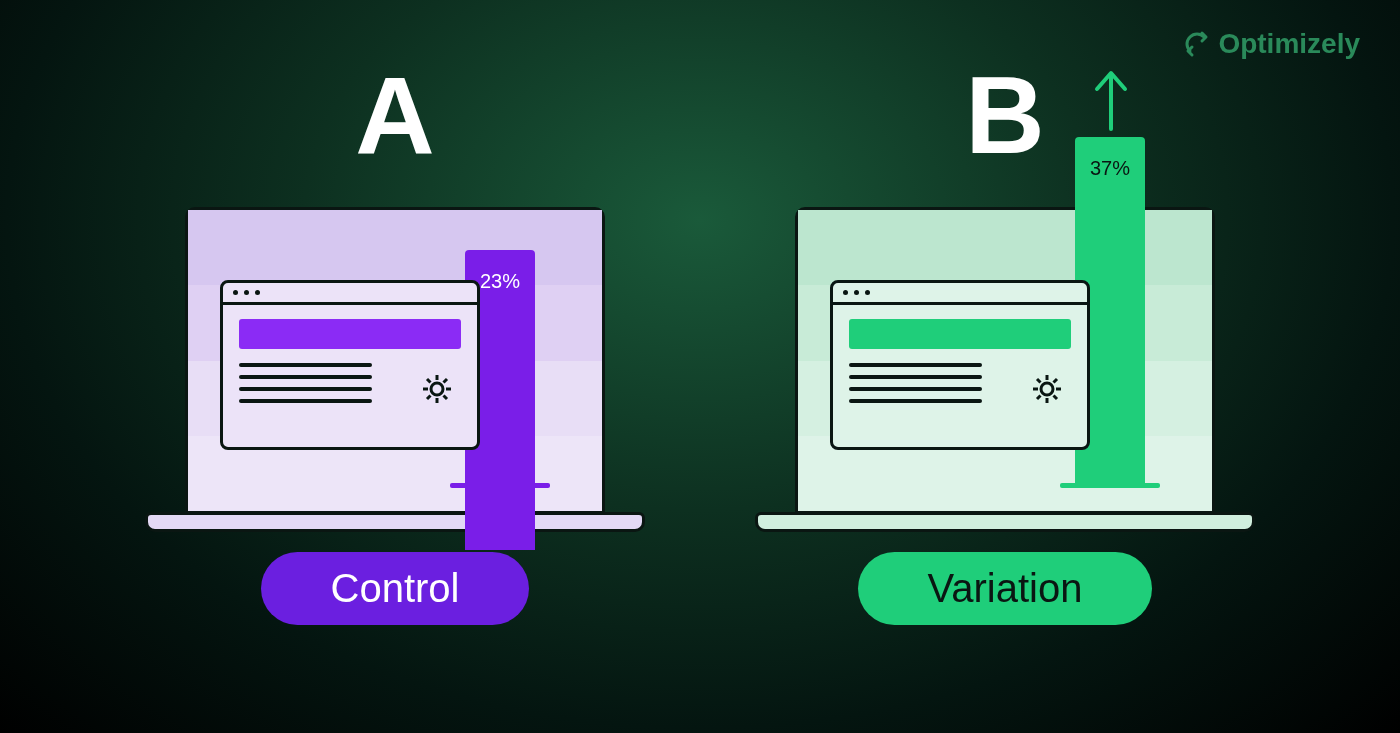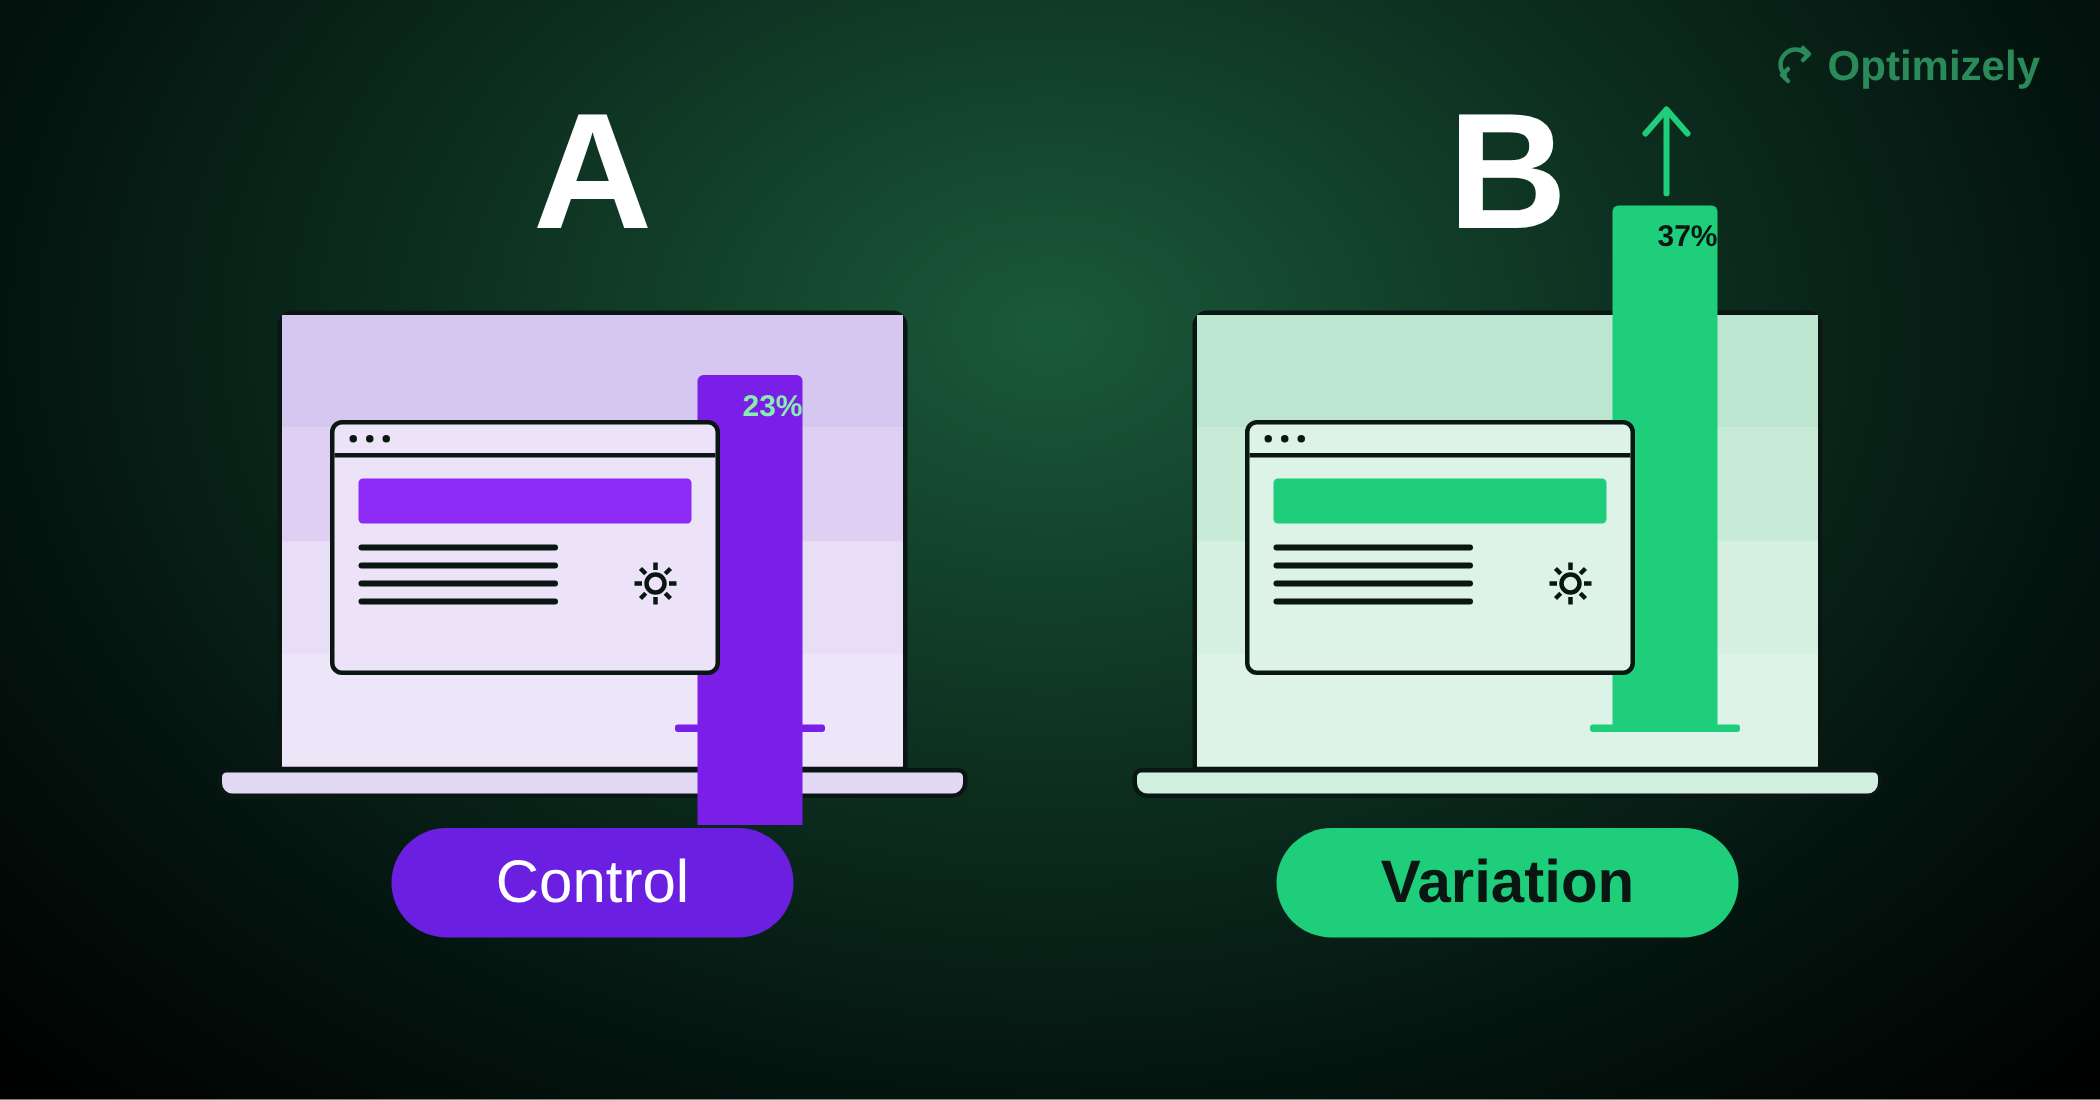--- a/index.html
+++ b/index.html
@@ -9,20 +9,21 @@
     background: radial-gradient(ellipse at 50% 30%, #1a5a3a 0%, #0d3020 40%, #041510 70%, #000000 100%);
     font-family: -apple-system, BlinkMacSystemFont, "Segoe UI", Arial, sans-serif;
     position: relative;
     overflow: hidden;
   }
   .brand {
     position: absolute;
     top: 28px;
     right: 40px;
     display: flex;
+    align-items: center;
     gap: 6px;
     color: #2a8a5a;
   }
   .brand-text {
     font-size: 28px;
     font-weight: 700;
   }
   .panels {
     display: flex;
     justify-content: center;
@@ -131,37 +132,37 @@
     position: absolute;
     right: 20px;
     bottom: 12px;
   }
   .bar {
     position: absolute;
     width: 70px;
     border-radius: 4px 4px 0 0;
     z-index: 2;
     display: flex;
-    justify-content: flex-end;
-    padding-top: 10px;
-    font-weight: 700;
+    justify-content: center;
+    padding-top: 20px;
+    font-weight: 400;
   }
   .bar-foot {
     position: absolute;
     height: 5px;
     width: 100px;
     border-radius: 2px;
     z-index: 2;
   }
   .panel-a .bar {
     background: #7a1ee8;
     left: 320px;
     top: 68px;
     height: 300px;
-    color: #86efac;
+    color: #ffffff;
     font-size: 20px;
   }
   .panel-a .bar-foot {
     background: #7a1ee8;
     left: 305px;
     top: 301px;
   }
   .panel-b .bar {
     background: #1fce7a;
     left: 320px;
@@ -183,21 +184,21 @@
     color: #1fce7a;
   }
   .pill {
     margin-top: 20px;
     padding: 14px 70px;
     border-radius: 999px;
     font-size: 40px;
     font-weight: 400;
   }
   .panel-a .pill { background: #6b1fe0; color: #ffffff; }
-  .panel-b .pill { background: #1fce7a; color: #0a1612; font-weight: bold; }
+  .panel-b .pill { background: #1fce7a; color: #0a1612; }
 </style>
 </head>
 <body>
 
 <div class="brand">
   <svg width="30" height="30" viewBox="0 0 30 30">
     <path d="M 8 22 C 4 18 4 12 8 8 C 12 4 18 4 22 8" stroke="#2a8a5a" stroke-width="3" fill="none" stroke-linecap="round"></path>
     <path d="M 20 4 L 24 8 L 20 12" stroke="#2a8a5a" stroke-width="3" fill="none" stroke-linecap="round" stroke-linejoin="round"></path>
     <path d="M 10 26 L 6 22 L 10 18" stroke="#2a8a5a" stroke-width="3" fill="none" stroke-linecap="round" stroke-linejoin="round"></path>
   </svg>

